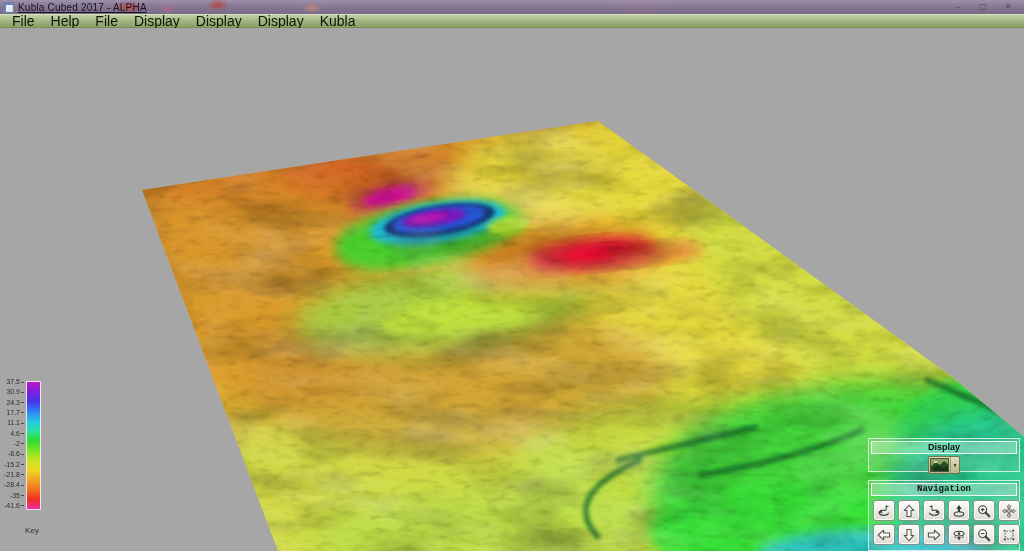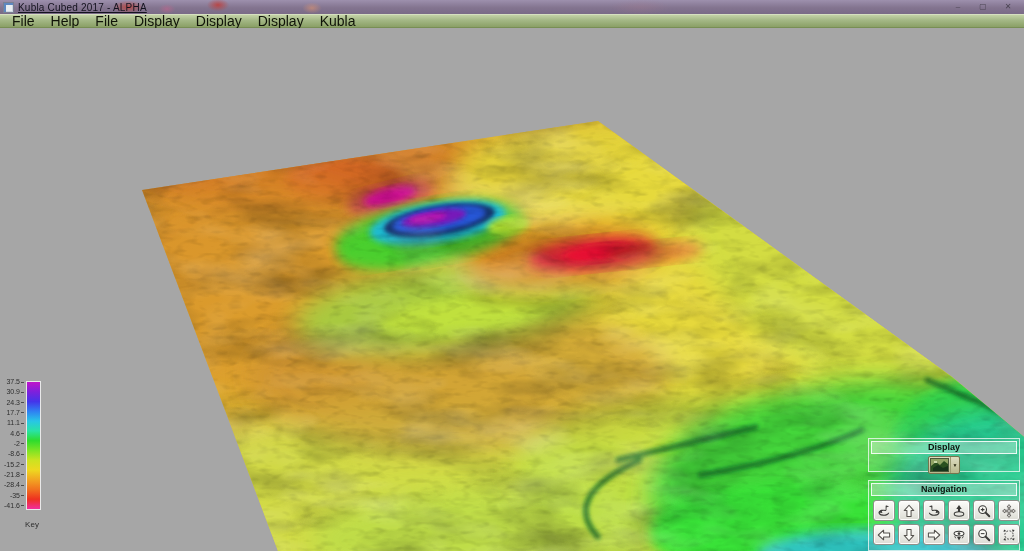--- a/index.html
+++ b/index.html
@@ -38,29 +38,29 @@
   .viewport{position:absolute;top:28px;left:0;width:1024px;height:523px;background:#a6a6a6;}
   .viewport svg.scene{position:absolute;top:0;left:0;}
   
   .key{position:absolute;left:0;top:350px;width:60px;height:160px;z-index:3;}
   .key-ticks{position:absolute;left:0;top:0;width:24px;height:132px;
     display:flex;flex-direction:column;justify-content:space-between;}
   .tick-row{display:flex;align-items:center;justify-content:flex-end;height:8px;}
   .tick-val{font-size:7px;color:#2e2e2e;line-height:8px;}
   .tick-mark{width:3px;height:0;border-top:1px solid #4a4a4a;margin-left:1px;}
   .key-bar{position:absolute;left:26px;top:3px;width:13px;height:127px;border:1px solid #e8e8e8;}
-  .key-label{position:absolute;left:12px;top:142px;width:40px;text-align:center;
+  .key-label{position:absolute;left:12px;top:148px;width:40px;text-align:center;
     font-size:8px;color:#2e2e2e;}
   
   .panel{position:absolute;z-index:3;box-sizing:border-box;
     border:1px solid rgba(250,250,250,.75);background:rgba(255,255,255,.10);}
   .panel-header{margin:2px;border:1px solid rgba(255,255,255,.85);background:rgba(255,255,255,.28);
     text-align:center;font-weight:bold;font-size:9px;line-height:11px;color:#0c120c;}
   .panel-display{left:868px;top:410px;width:152px;height:34px;}
-  .panel-nav{left:868px;top:452px;width:152px;height:71px;}
+  .panel-nav{left:868px;top:452px;width:152px;height:71px;font-family:Liberation Mono, monospace;}
   .dd-wrap{display:flex;justify-content:center;margin-top:1px;}
   .dropdown{display:flex;align-items:stretch;width:30px;height:16px;
     background:linear-gradient(#dedec2,#b8b88c);border:1px solid #75754e;border-radius:2px;}
   .dd-thumb{width:17px;height:12px;margin:1px;border:1px solid #4a5a3a;}
   .dd-caret{flex:1;display:flex;align-items:center;justify-content:center;
     font-size:5px;color:#26260f;border-left:1px solid #9a9a72;}
   .nav-grid{display:grid;grid-template-columns:repeat(6,22px);grid-auto-rows:21px;
     gap:3px;padding:2px 0 0 4px;}
   .navbtn{width:22px;height:21px;box-sizing:border-box;padding:0;
     background:linear-gradient(#fdfdfb,#dcdcd4);border:1px solid #8f8f8a;border-radius:3px;

